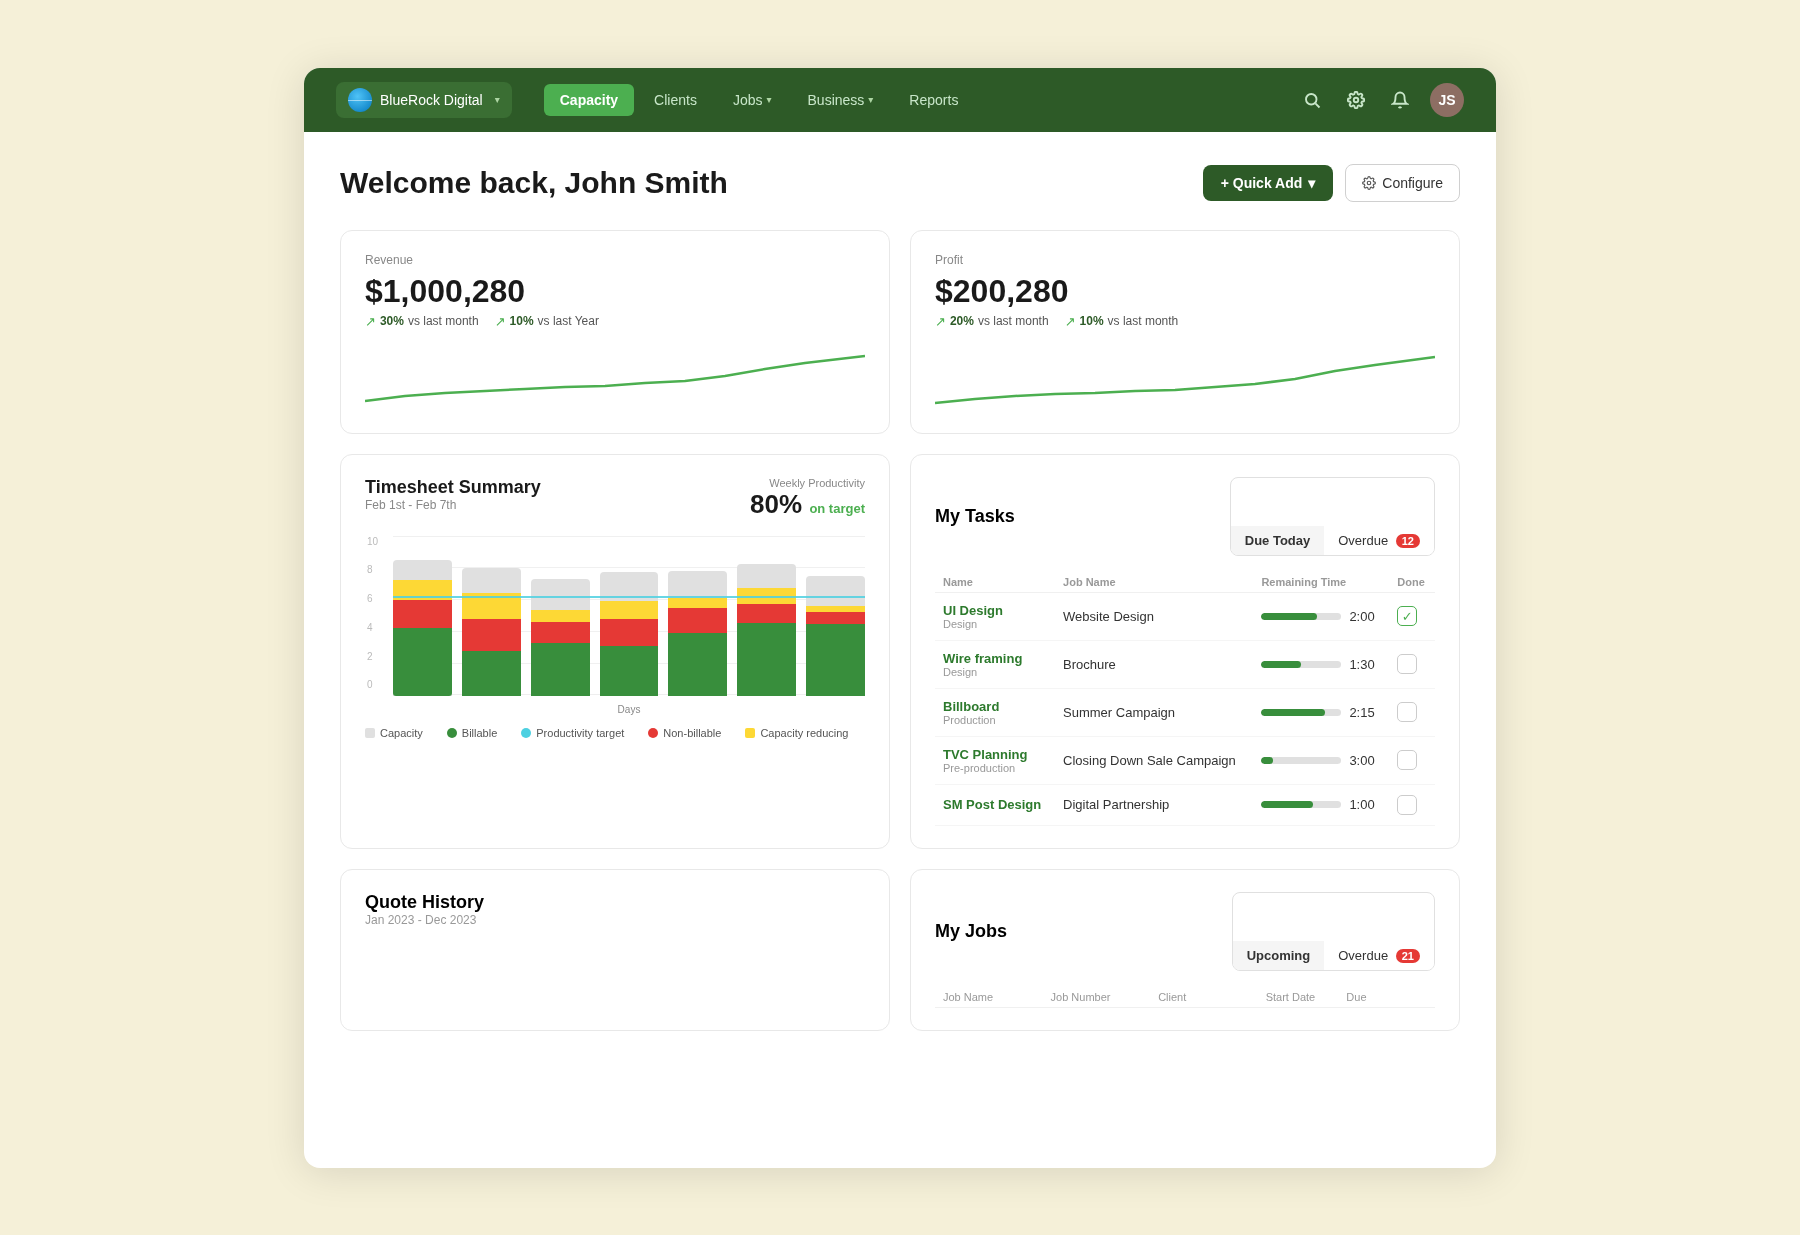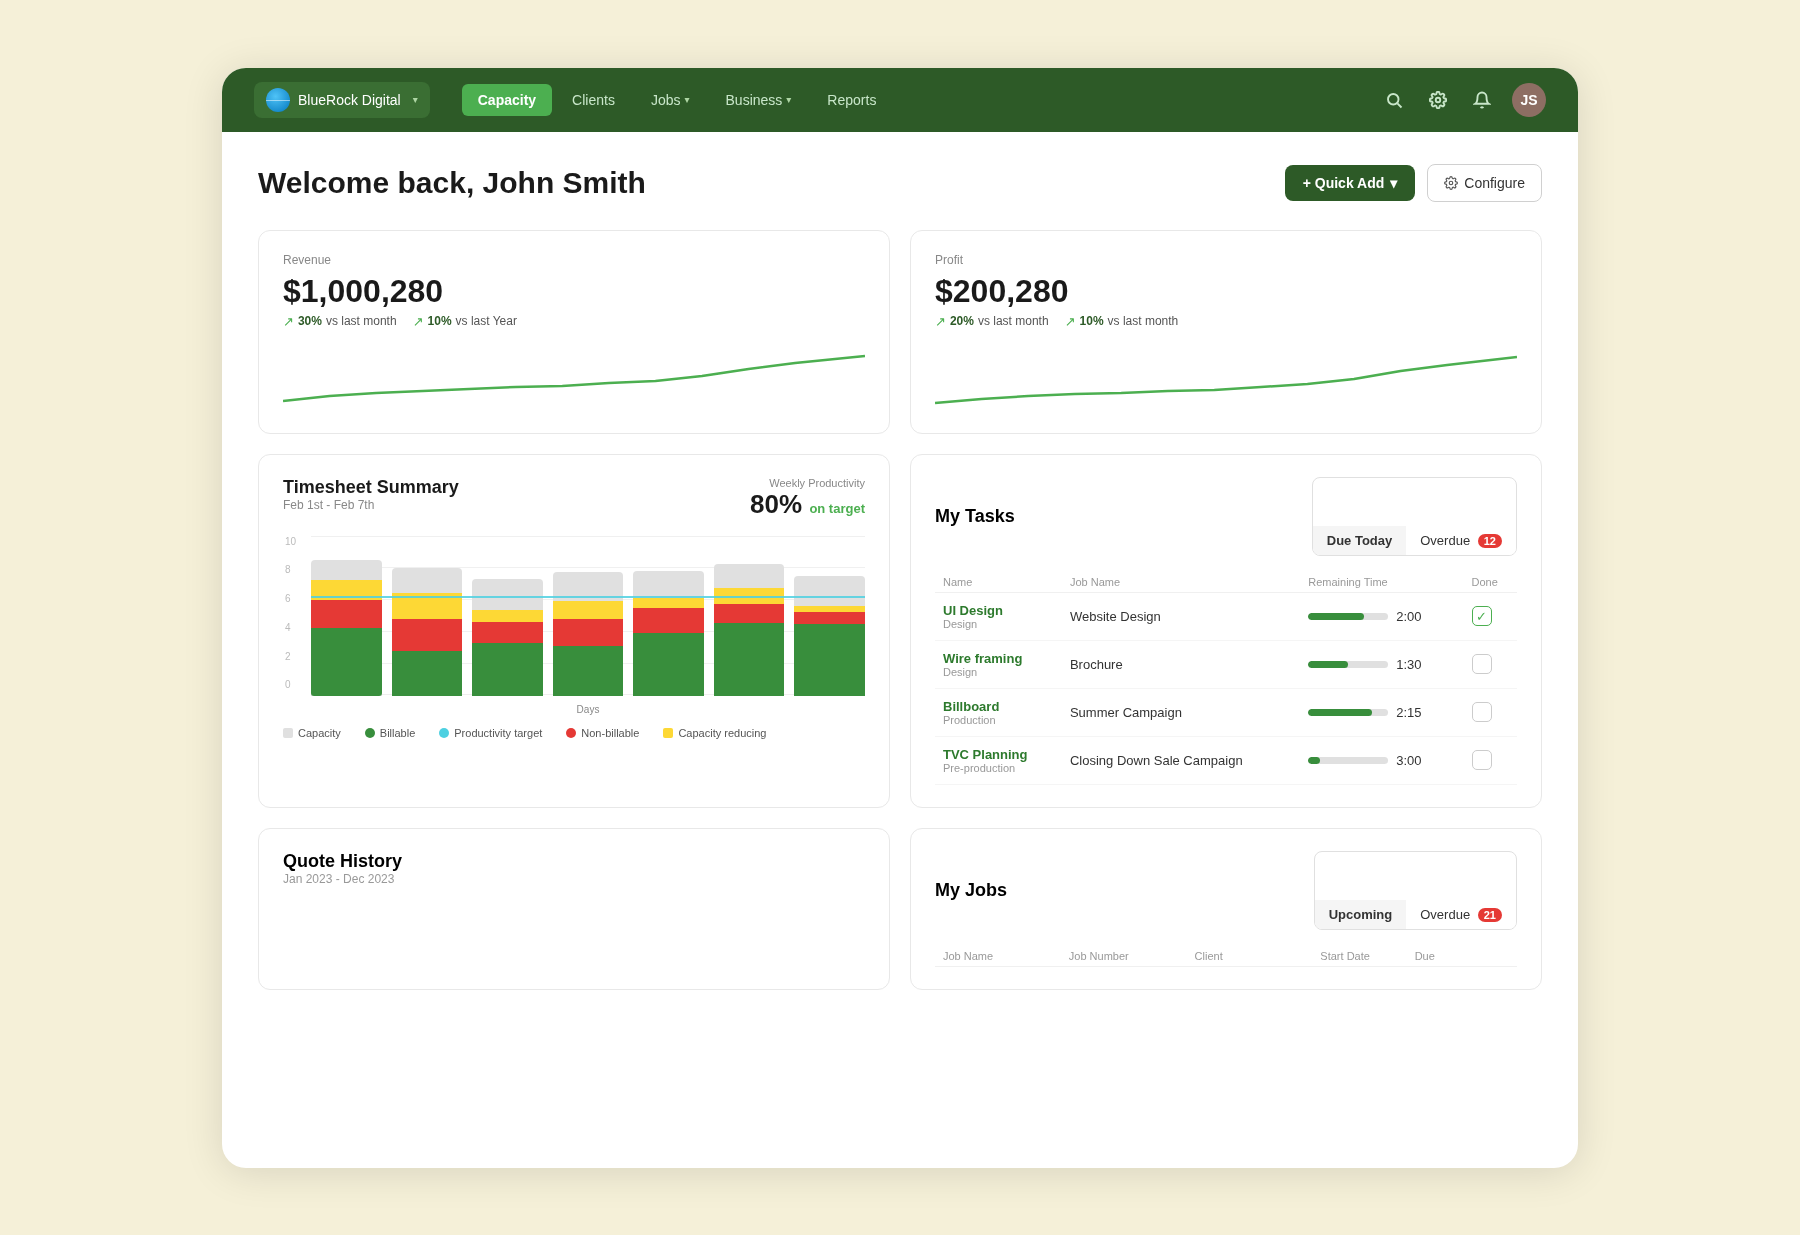--- a/index.html
+++ b/index.html
@@ -7,22 +7,22 @@
       background: #f5f0d8;
       font-family: -apple-system, BlinkMacSystemFont, 'Segoe UI', sans-serif;
       min-height: 1235px;
       display: flex;
       align-items: center;
       justify-content: center;
       padding: 30px;
     }
     .app-window {
       background: #fff;
-      border-radius: 24px;
-      width: 1356px;
+      border-radius: 16px;
+      width: 1192px;
       min-height: 1100px;
       overflow: hidden;
       box-shadow: 0 4px 40px rgba(0,0,0,0.12);
     }
     
     .navbar {
       background: #2d5a27;
       padding: 0 32px;
       height: 64px;
       display: flex;
@@ -301,21 +301,21 @@
     }
     .tasks-table {
       width: 100%;
       border-collapse: collapse;
       font-size: 13px;
     }
     .tasks-table th {
       text-align: left;
       font-size: 11px;
       color: #999;
-      font-weight: 400;
+      font-weight: 700;
       padding: 4px 8px;
       border-bottom: 1.5px solid #f0f0f0;
     }
     .tasks-table td {
       padding: 10px 8px;
       border-bottom: 1px solid #f5f5f5;
       vertical-align: middle;
     }
     .task-name {
       font-weight: 600;
@@ -734,20 +734,40 @@
           <div class="progress-bar">
             <div class="progress-fill" style="width:15%;"></div>
           </div>
           <span class="time-val">3:00</span>
         </div>
       </td>
       <td>
         <div class="check-empty"></div>
       </td>
     </tr>
+              <tr>
+      <td>
+        <div class="task-name" style="cursor:pointer;color:#2d7a2d;font-weight:600;">SM Post Design</div>
+        <div class="task-type" style="font-size:11px;color:#999;"></div>
+      </td>
+      <td>
+        <span style="font-size:13px;color:#333;">Digital Partnership</span>
+      </td>
+      <td>
+        <div class="progress-bar-wrap">
+          <div class="progress-bar">
+            <div class="progress-fill" style="width:65%;"></div>
+          </div>
+          <span class="time-val">1:00</span>
+        </div>
+      </td>
+      <td>
+        <div class="check-empty"></div>
+      </td>
+    </tr>
             </tbody>
         </table>
       </div>
 
       <div class="card">
         <div class="quote-header">
           <div class="quote-title">Quote History</div>
           <div class="quote-subtitle">Jan 2023 - Dec 2023</div>
         </div>
 

